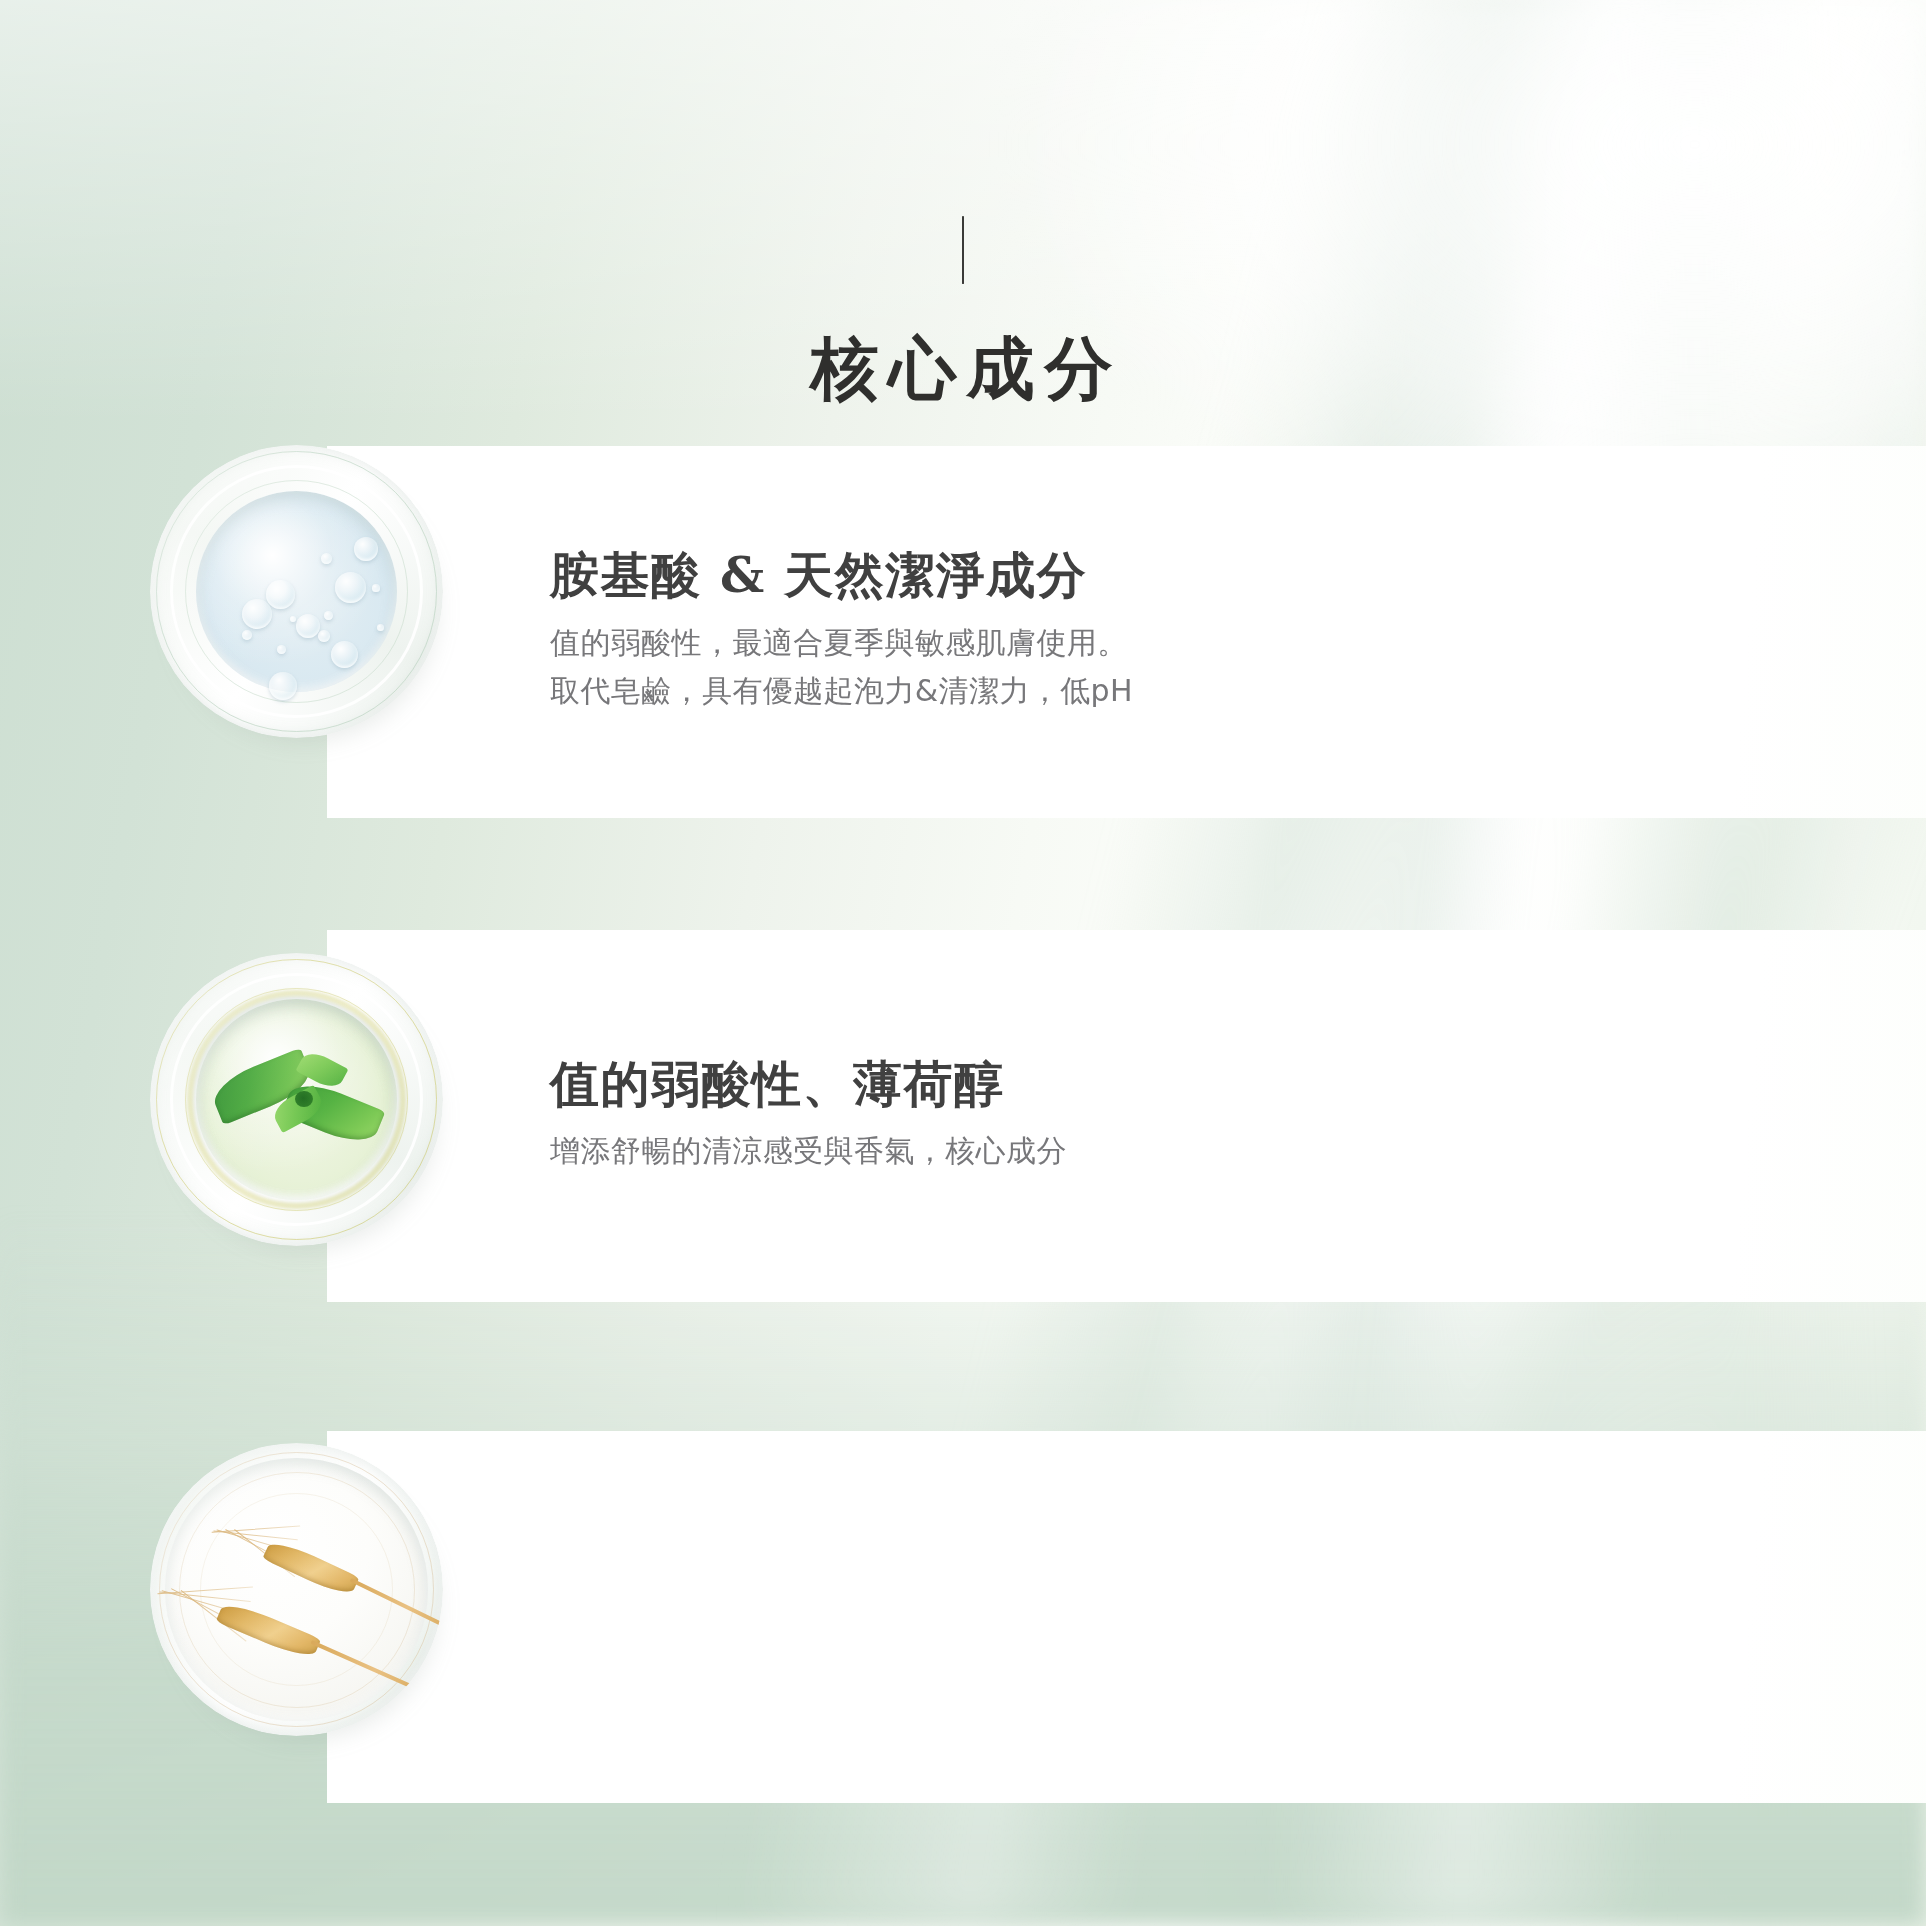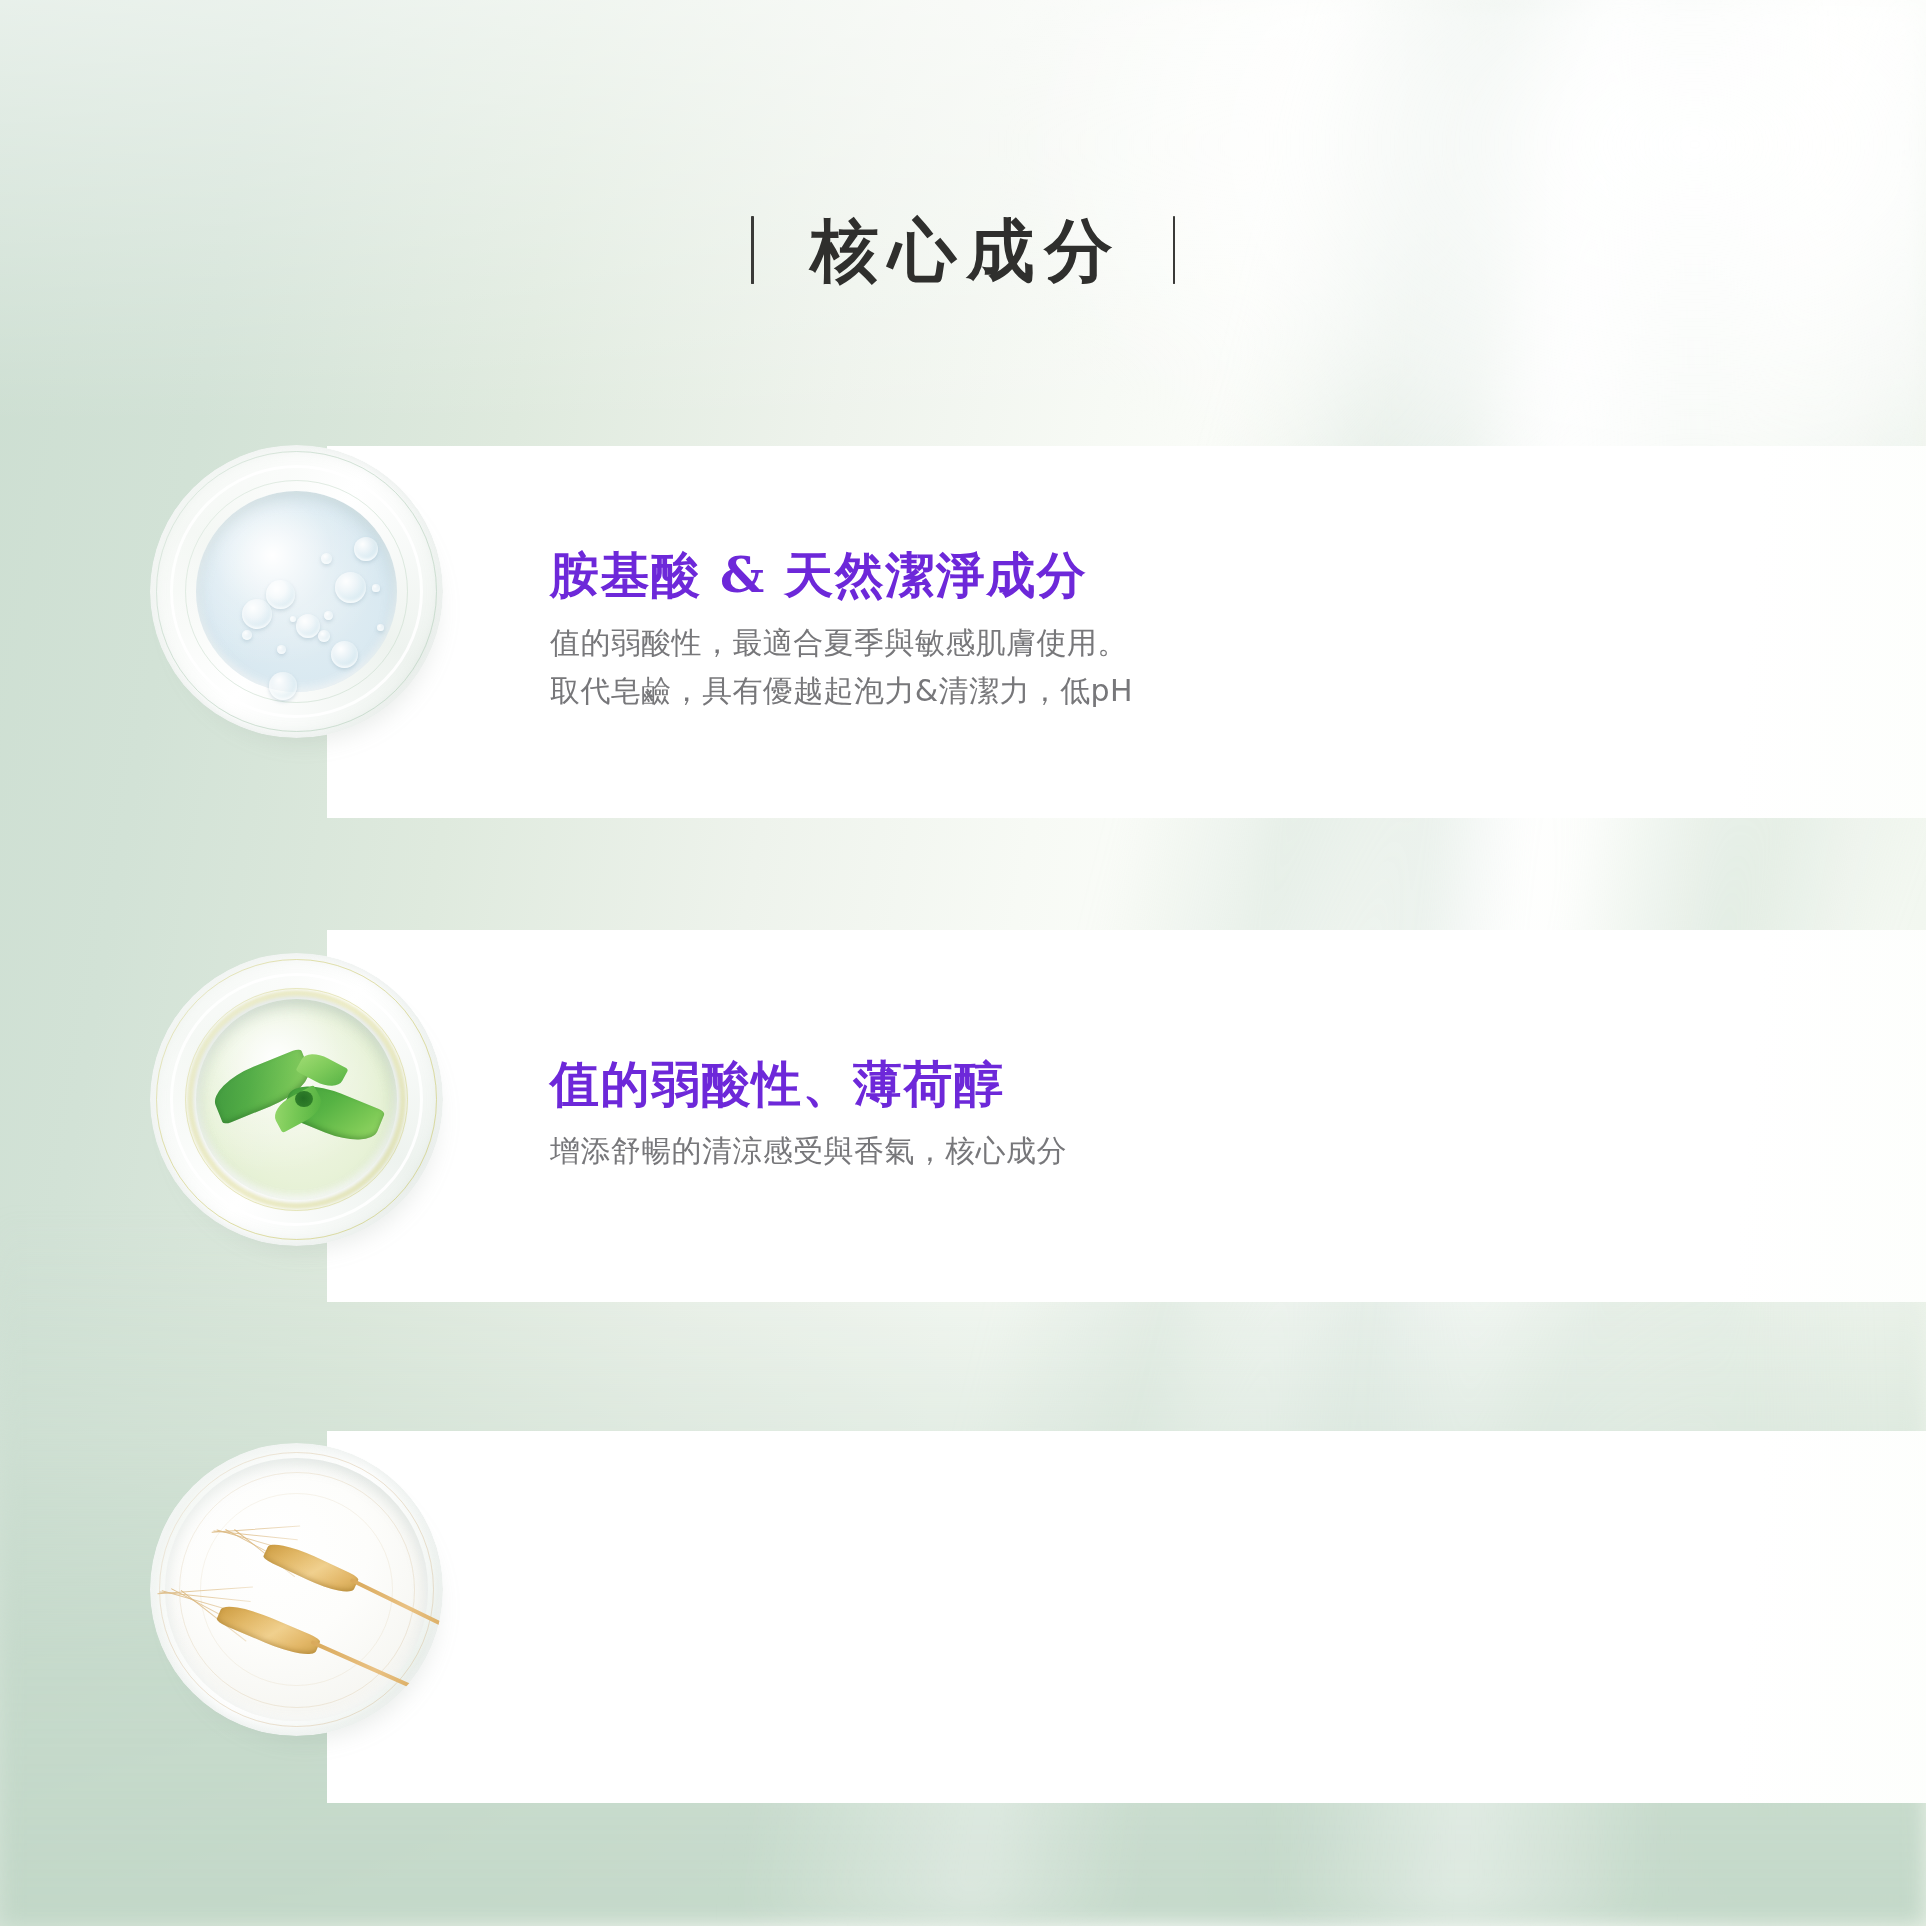--- a/index.html
+++ b/index.html
@@ -59,22 +59,23 @@
   }
   .bg-topright{
     position:absolute;right:0;top:0;width:925px;height:578px;
     background:radial-gradient(ellipse at 75% 25%, rgba(255,255,255,.95) 0%, rgba(255,255,255,.55) 45%, rgba(255,255,255,0) 72%);
     filter:blur(11.6px);
   }
 
   
   .header{
     position:absolute;left:0;right:0;top:216px;
-    display:flex;align-items:flex-end;justify-content:center;
+    display:flex;align-items:center;justify-content:center;
     gap:50px;
+    flex-direction:column;
   }
   .tick{
     width:2.7px;height:68px;background:#3a3a38;border-radius:0.4px;
   }
   .page-title{
     font-family:"DejaVu Serif","Liberation Serif",serif;
     font-weight:700;
     font-size:68px;
     letter-spacing:10px;
     color:#2f2f2d;
@@ -104,21 +105,21 @@
     left:223px;
     right:46px;
     top:0;bottom:0;
     display:flex;flex-direction:column;justify-content:center;
   }
   .ing-title{
     font-family:"DejaVu Serif","Liberation Serif",serif;
     font-weight:700;
     font-size:49px;
     line-height:1.12;
-    color:#6d28d9;
+    color:#404040;
     letter-spacing:1.5px;
     margin:0 0 15.4px 0;
     white-space:nowrap;
   }
   .ing-desc{
     font-family:"DejaVu Sans","Liberation Sans",sans-serif;
     font-size:30px;
     line-height:1.62;
     color:#77777a;
     letter-spacing:0.4px;

